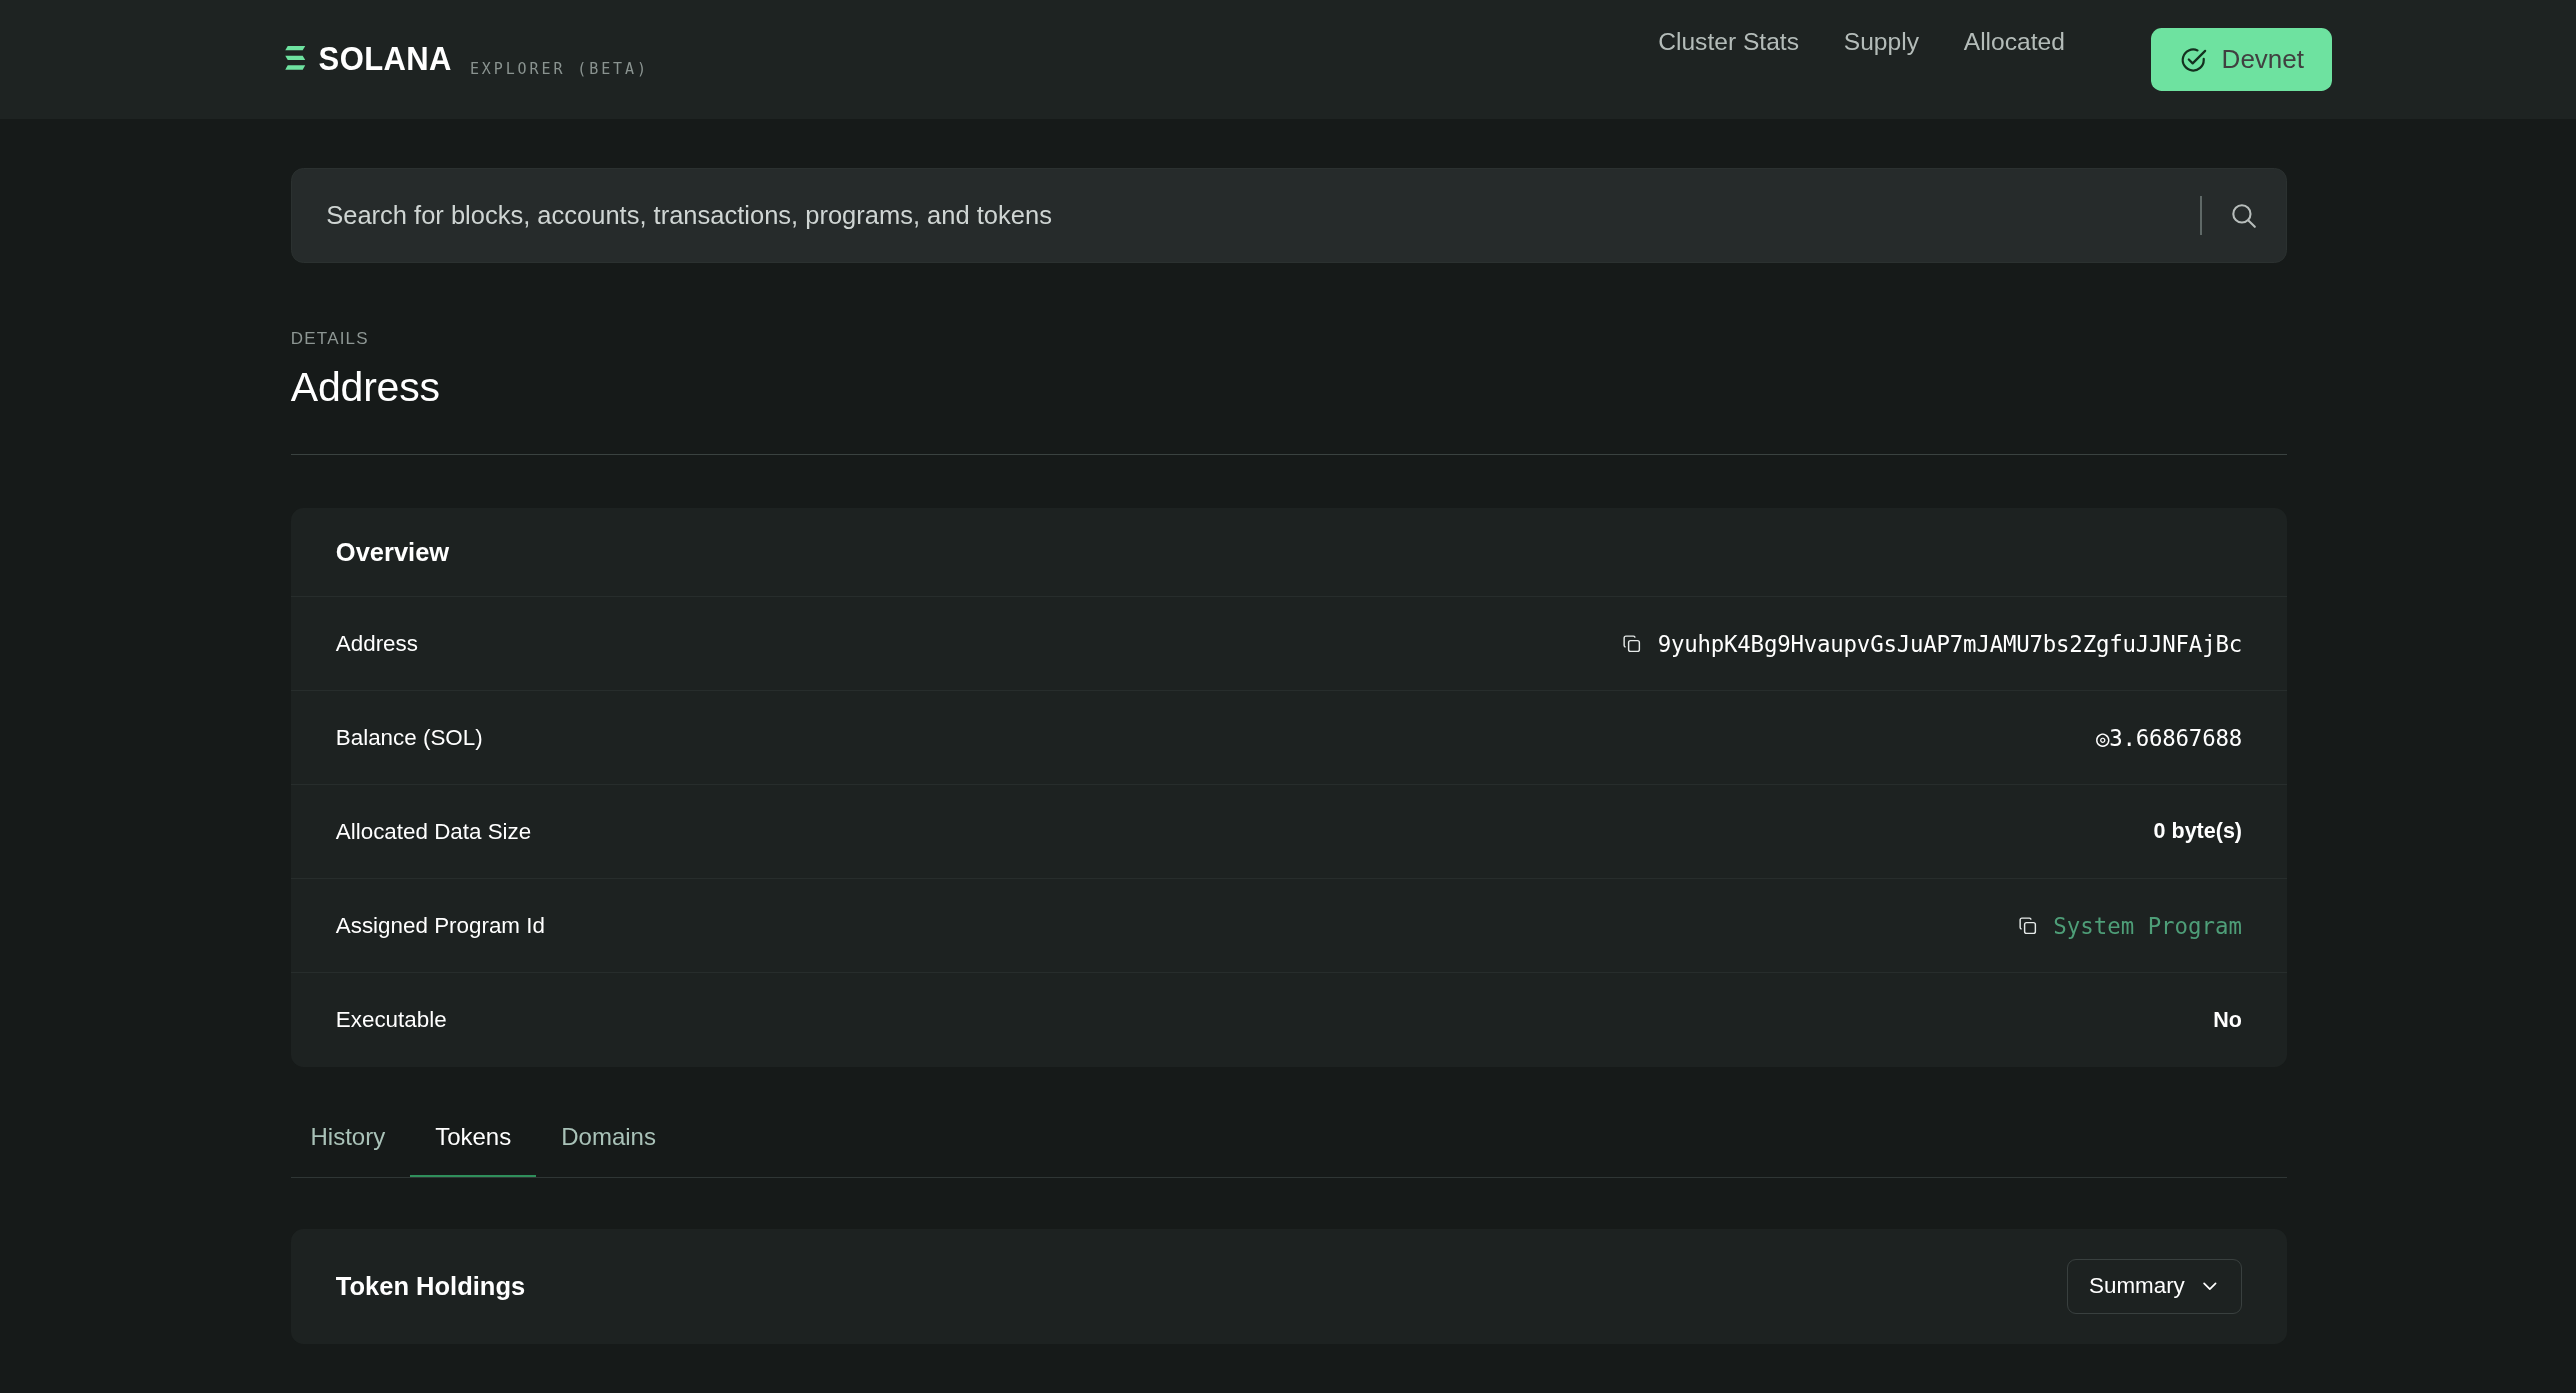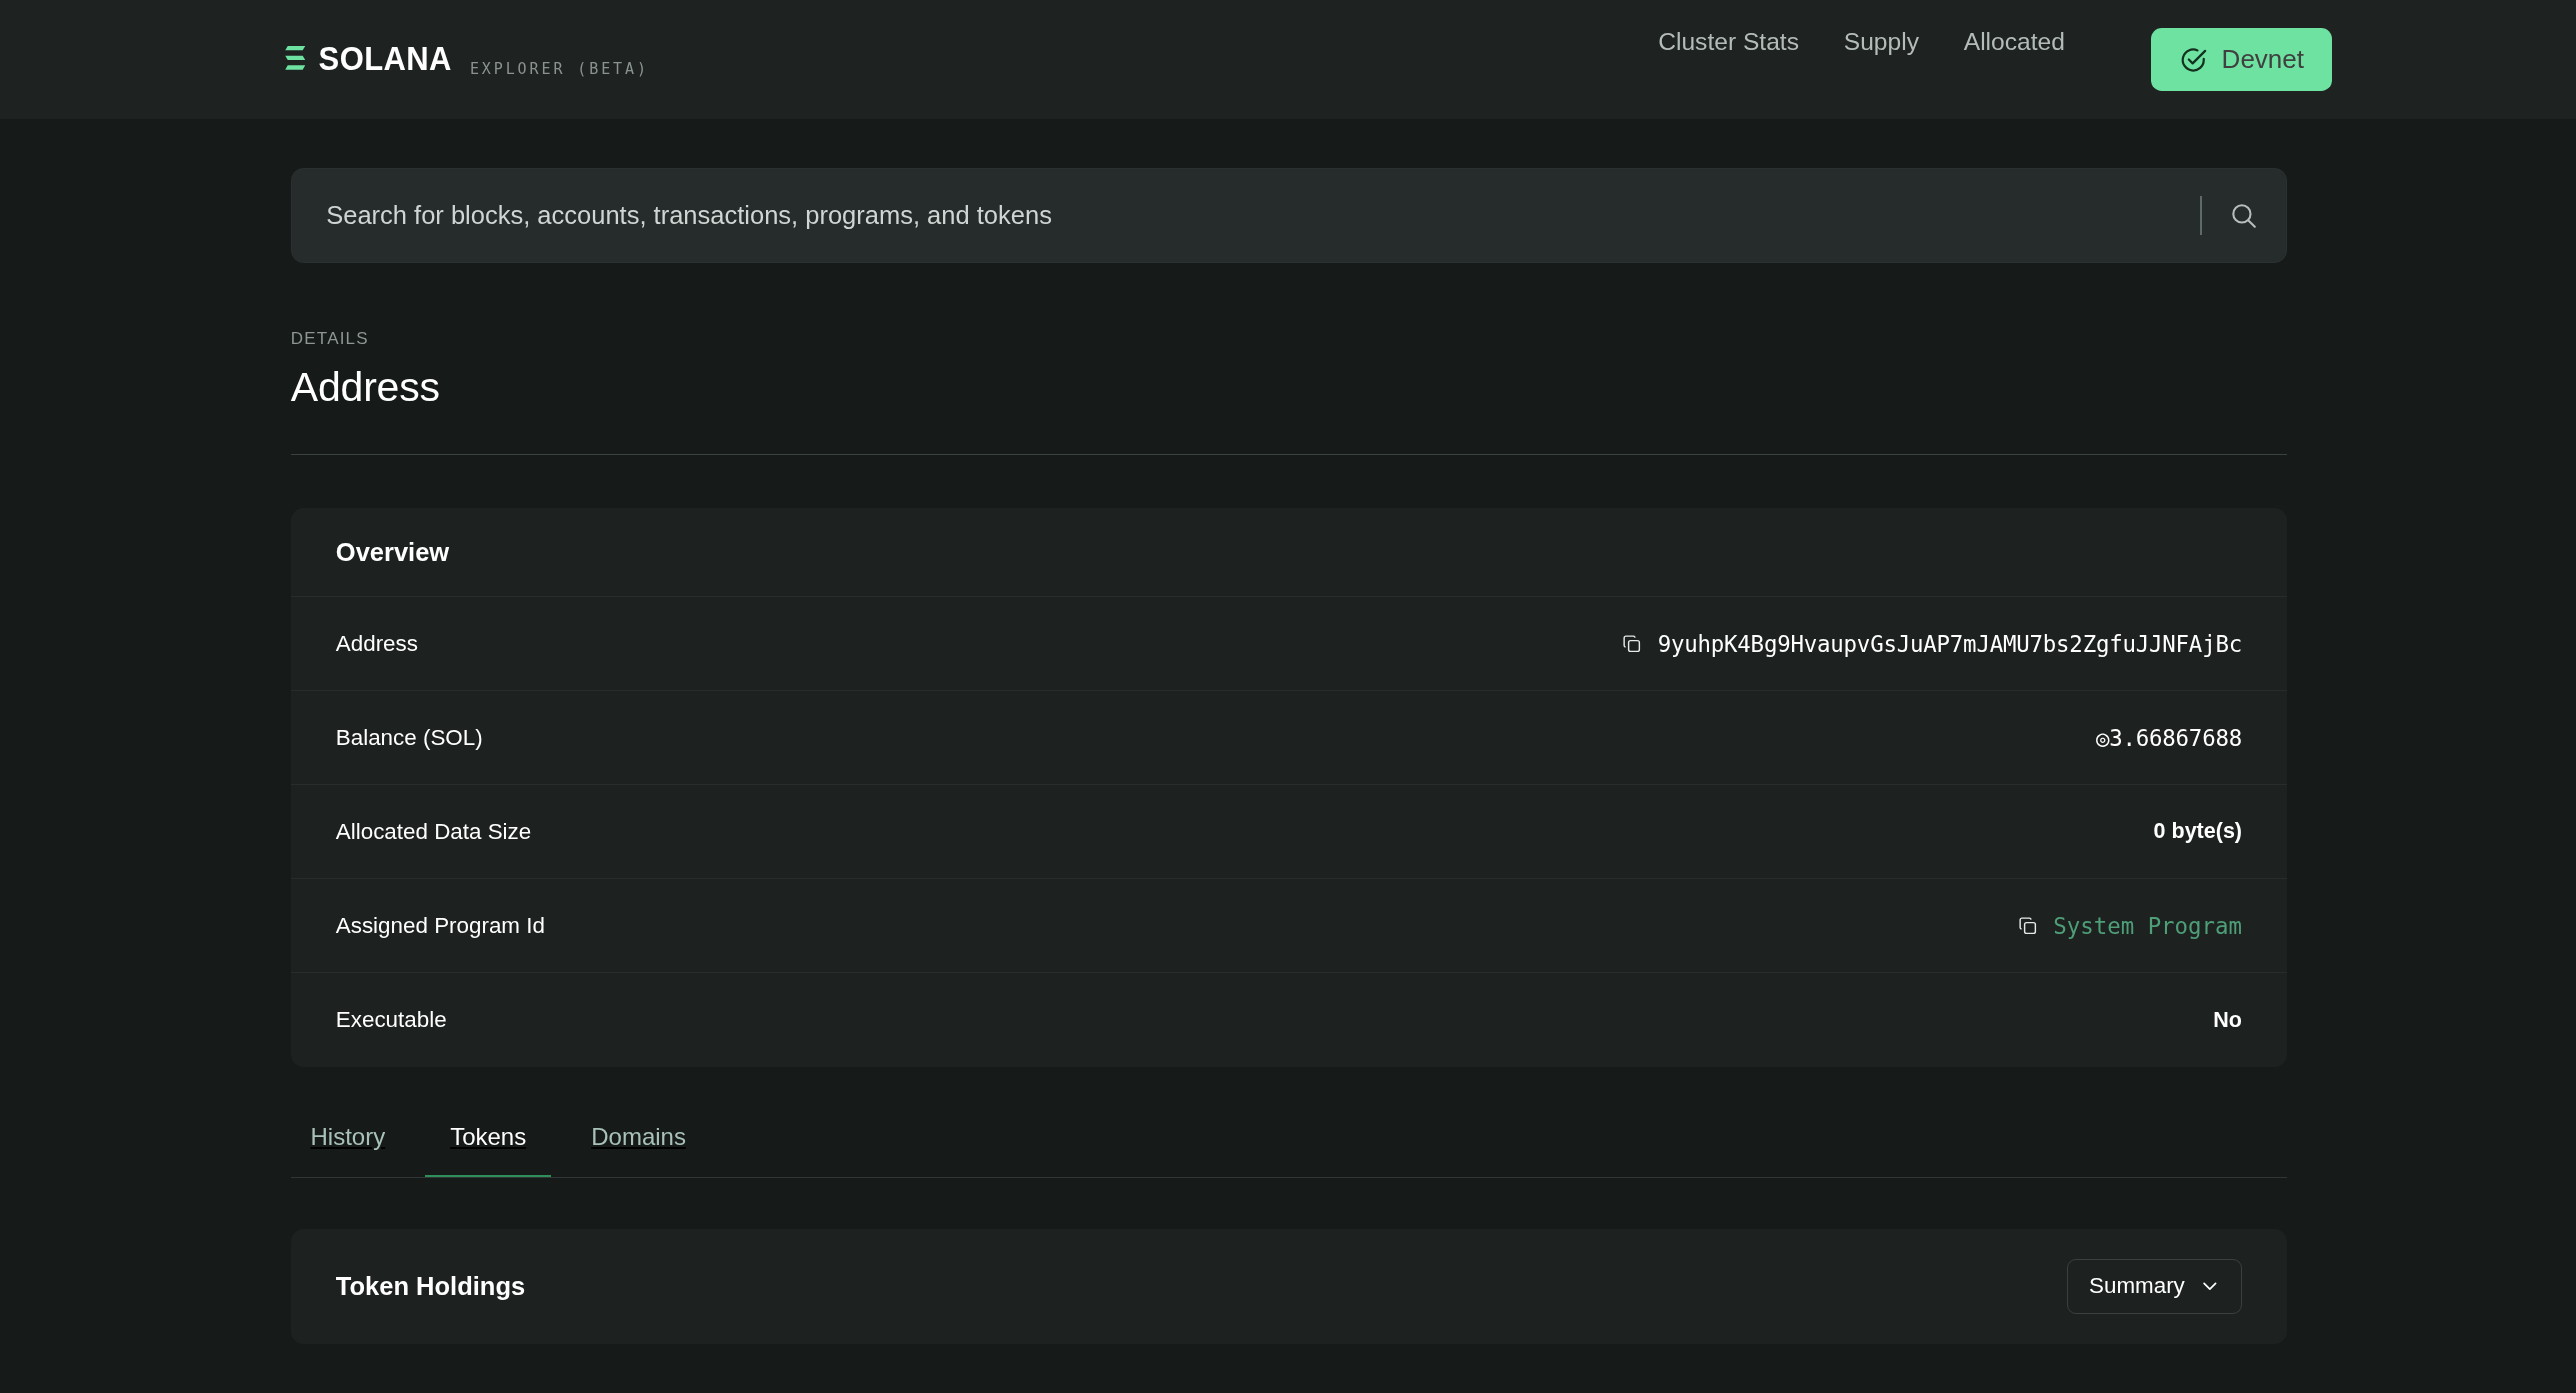--- a/index.html
+++ b/index.html
@@ -214,25 +214,24 @@
     cursor: pointer;
     font-family: "DejaVu Sans Mono", monospace;
     font-size: 22.4px;
   }
   .copy-icon { cursor: pointer; display: flex; align-items: center; }
 
   
   .tabs {
     display: flex;
     align-items: center;
-    gap: 15px;
+    gap: 0;
     margin-top: 56px;
     border-bottom: 0.9px solid #2f3635;
     padding-left: 19.7px;
-    text-decoration: underline;
   }
   .tab {
     color: #a9c2b8;
     font-size: 24px;
     padding: 0 25px 24px 25px;
     cursor: pointer;
     border-bottom: 2.7px solid transparent;
     margin-bottom: -0.9px;
     text-decoration: none;
   }

